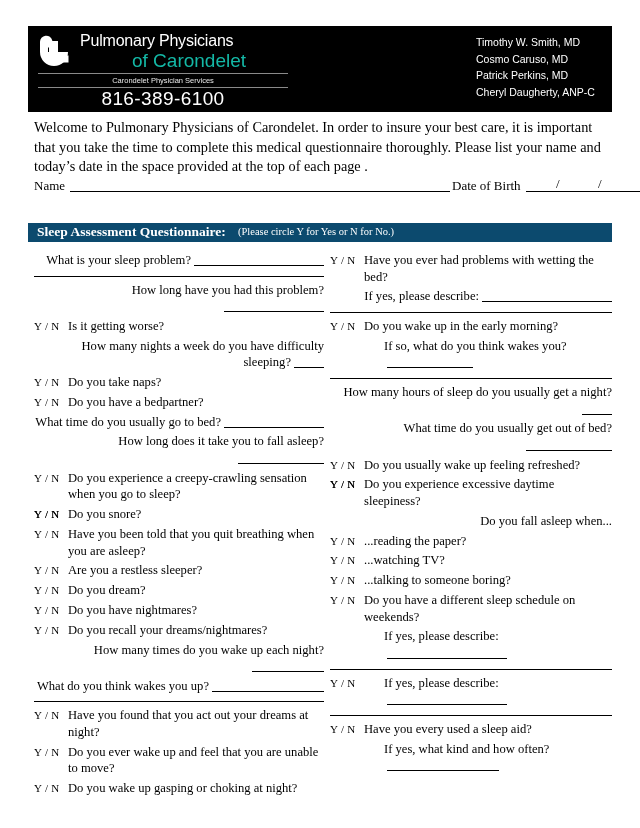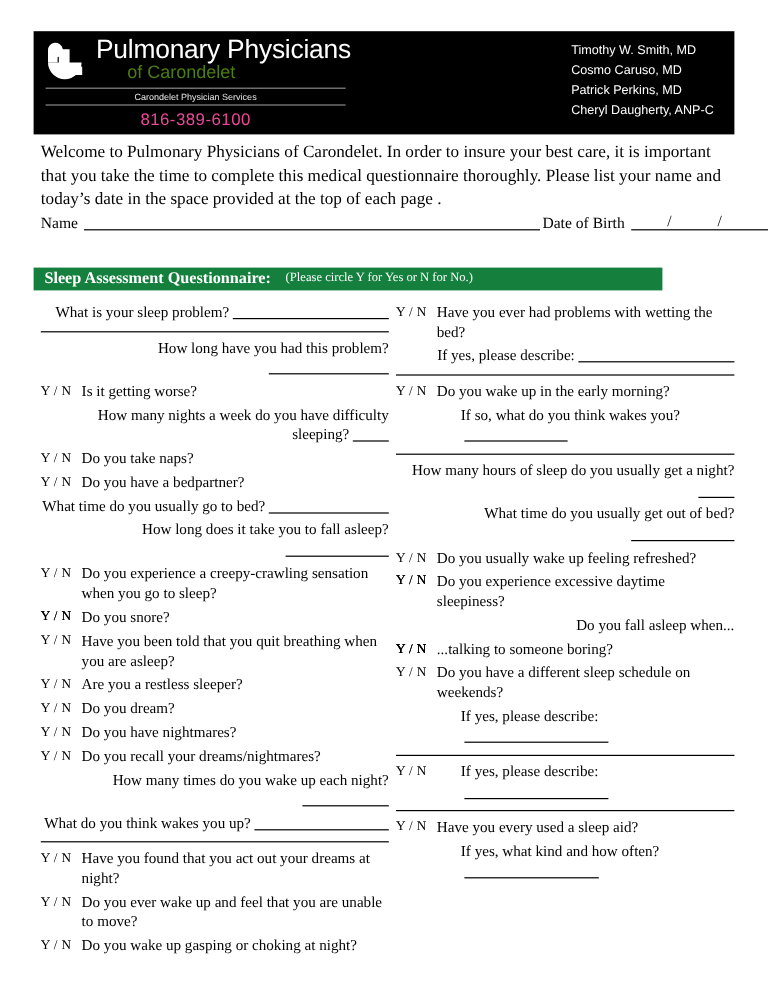--- a/index.html
+++ b/index.html
@@ -38,34 +38,34 @@
     left: 8px;
     top: 6px;
     width: 40px;
     height: 40px;
   }
   .brand-main {
     position: absolute;
     left: 52px;
     top: 2px;
     font-family: "Liberation Sans", "DejaVu Sans", sans-serif;
-    font-size: 22px;
+    font-size: 16px;
     letter-spacing: -0.2px;
     line-height: 26px;
     color: #ffffff;
     white-space: nowrap;
   }
   .brand-sub {
     position: absolute;
-    left: 78px;
+    left: 104px;
     top: 26px;
     font-family: "Liberation Sans", "DejaVu Sans", sans-serif;
-    font-size: 15px;
+    font-size: 19px;
     line-height: 17px;
-    color: #4d7c0f;
+    color: #14b8a6;
     white-space: nowrap;
   }
   .rule-top {
     position: absolute;
     left: 10px;
     top: 47px;
     width: 250px;
     height: 1px;
     background: #8a8a8a;
   }
@@ -89,24 +89,24 @@
     color: #e8e8e8;
     white-space: nowrap;
   }
   .brand-phone {
     position: absolute;
     left: 10px;
     top: 64px;
     width: 250px;
     text-align: center;
     font-family: "Liberation Sans", "DejaVu Sans", sans-serif;
-    font-size: 14px;
+    font-size: 19px;
     line-height: 18px;
     letter-spacing: 0.4px;
-    color: #ec4899;
+    color: #ffffff;
     white-space: nowrap;
   }
   .docs {
     position: absolute;
     left: 448px;
     top: 8px;
     font-family: "Liberation Sans", "DejaVu Sans", sans-serif;
     font-size: 10.5px;
     line-height: 16.5px;
     color: #ffffff;
@@ -158,23 +158,23 @@
   .ref-line {
     position: absolute; left: 108px; top: 0; width: 502px;
     border-bottom: 1px solid #000; height: 16px;
   }
 
   
   .section-bar {
     position: absolute;
     left: 28px;
     top: 223px;
-    width: 524px;
+    width: 584px;
     height: 19px;
-    background: #15803d;
+    background: #0c4a6e;
     color: #ffffff;
   }
   .section-title {
     position: absolute;
     left: 9px;
     top: 1px;
     font-size: 13.5px;
     font-weight: bold;
     white-space: nowrap;
   }
@@ -403,23 +403,25 @@
       </div>
       <div class="q">
         <span class="yn">Y / N</span>
         <span class="qtext">Do you experience excessive daytime sleepiness?</span>
       </div>
       <div class="q plain">
         <span class="qtext">Do you fall asleep when...</span>
       </div>
       <div class="q">
         <span class="yn">Y / N</span>
-      </div>
-      <div class="q">
-        <span class="yn">Y / N</span>
+        <span class="qtext">...reading the paper?</span>
+      </div>
+      <div class="q">
+        <span class="yn">Y / N</span>
+        <span class="qtext">...watching TV?</span>
       </div>
       <div class="q">
         <span class="yn">Y / N</span>
         <span class="qtext">...talking to someone boring?</span>
       </div>
       <div class="q">
         <span class="yn">Y / N</span>
         <span class="qtext">Do you have a different sleep schedule on weekends?</span>
       </div>
       <div class="q indent">

